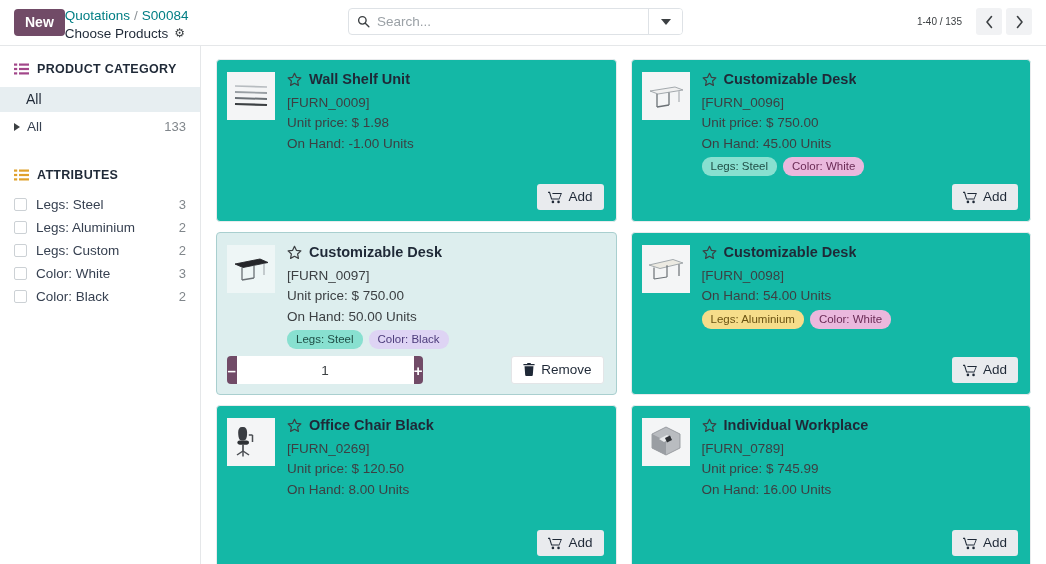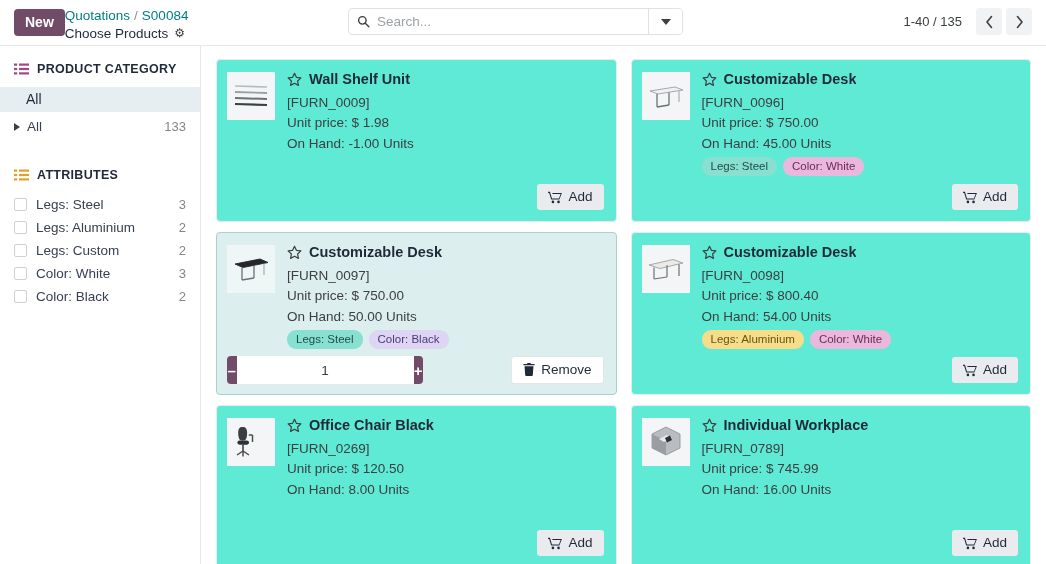--- a/index.html
+++ b/index.html
@@ -108,21 +108,21 @@
 
   
   .pager {
     position: absolute;
     right: 14px;
     top: 8px;
     display: flex;
     align-items: center;
   }
   .pager-label {
-    font-size: 13px;
+    font-size: 10px;
     color: #3c4043;
     margin-right: 10px;
     white-space: nowrap;
   }
   .pager-btn {
     width: 26px; height: 27px;
     background: #f1f2f4;
     border: none;
     border-radius: 3px;
     display: flex;
@@ -204,21 +204,21 @@
     display: flex;
     flex-wrap: wrap;
     align-content: flex-start;
     overflow: hidden;
   }
   .card {
     width: calc(50% - 14px);
     margin: 5px 7px;
     border: 1px solid #e9ebed;
     border-radius: 4px;
-    background: #5eead4;
+    background: #14b8a6;
     padding: 10px 12px 10px 10px;
     position: relative;
     height: 163px;
     cursor: pointer;
   }
   .card.selected {
     background: #ddeeee;
     border-color: #a9cfcf;
   }
   .card-top { display: flex; }
@@ -570,21 +570,20 @@
           </svg>
         </div>
         <div class="card-info">
           <div class="card-title-row">
             <svg class="star" viewBox="0 0 16 16" fill="none" stroke="#3c4043" stroke-width="1.3" stroke-linejoin="round">
                 <polygon points="8,1.4 10,5.7 14.8,6.3 11.3,9.6 12.2,14.3 8,12 3.8,14.3 4.7,9.6 1.2,6.3 6,5.7"></polygon>
               </svg>
             <span class="card-title">Customizable Desk</span>
           </div>
           <div class="card-line">[FURN_0098]</div>
-          <div class="card-line">Unit price: $ 800.40</div>
           <div class="card-line">On Hand: 54.00 Units</div>
           <div class="tags">
             <span class="tag tag-gold">Legs: Aluminium</span>
             <span class="tag tag-pink">Color: White</span>
           </div>
         </div>
       </div>
       <button class="add-btn">
         <svg class="cart-icon" viewBox="0 0 16 15" fill="#1f2937">
             <path d="M0 1h2.2l2.3 7.6h8l2-5.1H5.2l-.4-1.3H16L13 9.9H3.6L1.3 2.3H0z"></path>

